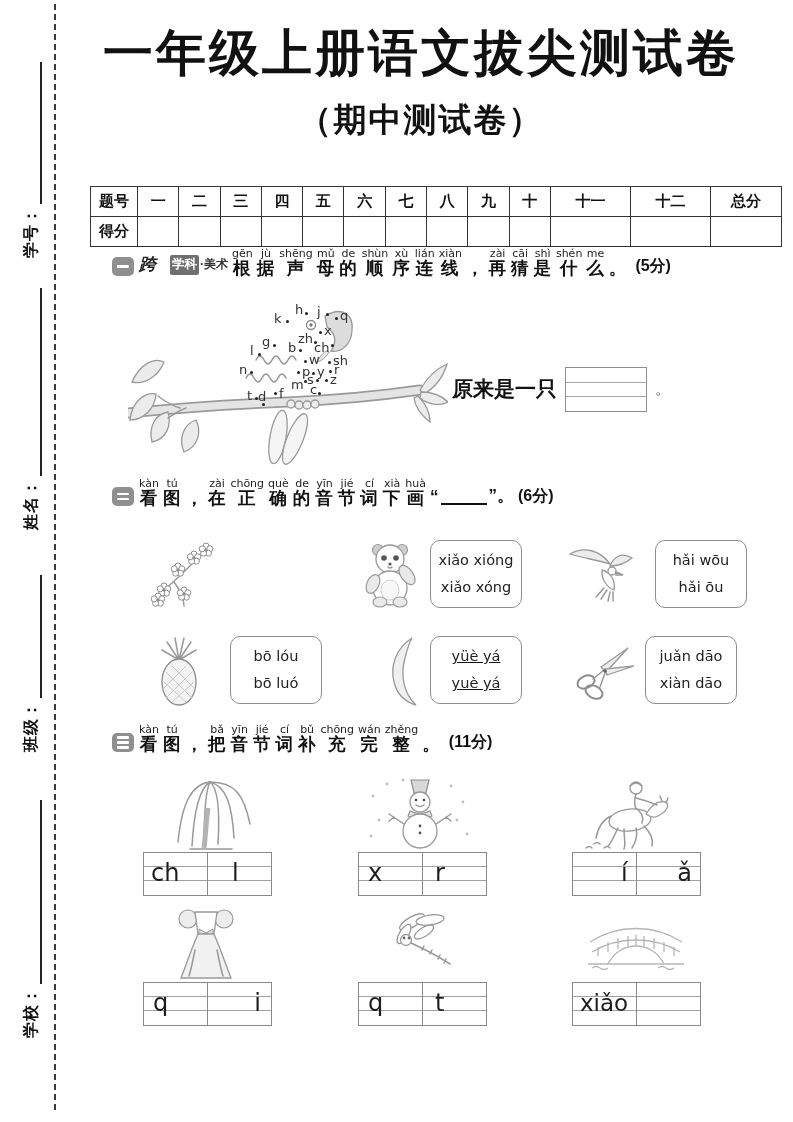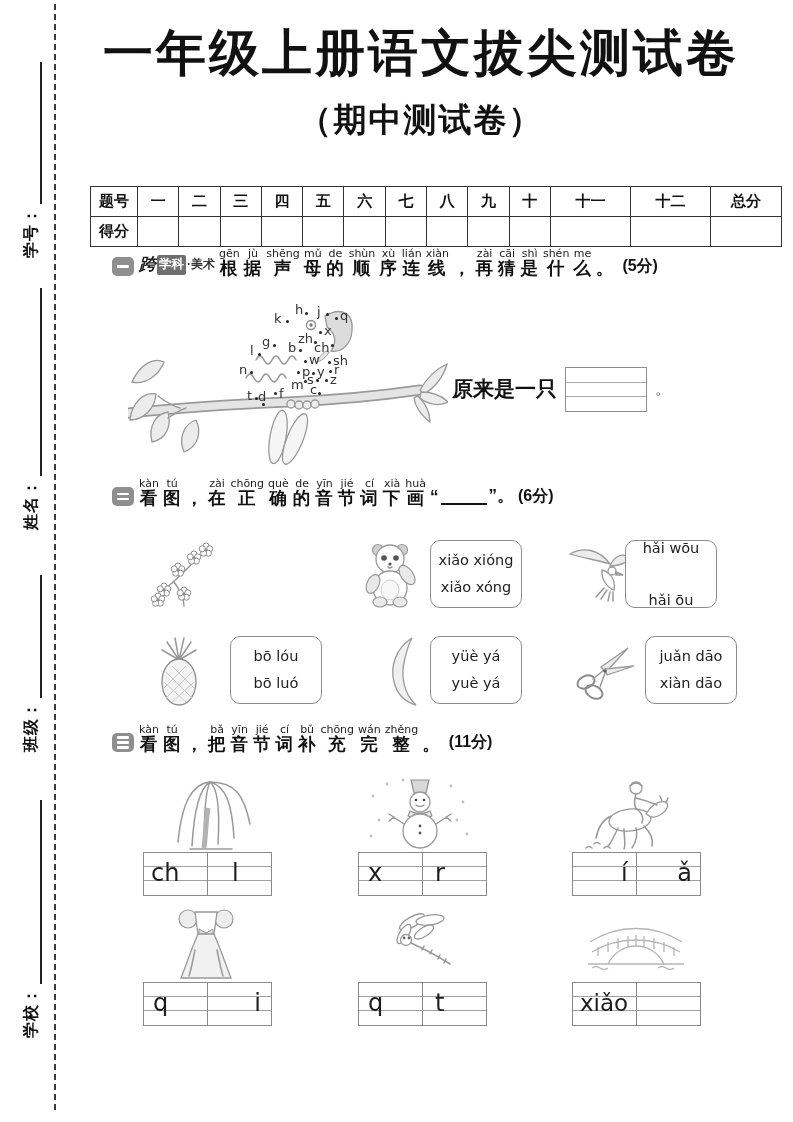--- a/index.html
+++ b/index.html
@@ -25,21 +25,21 @@
       font-size:15px;font-weight:bold;padding:0;}
   table.score td{font-weight:600;}
 
   
   .qhead{position:absolute;display:flex;align-items:flex-end;}
   .marker{width:22px;height:19px;border-radius:5px;background:#8f8f8f;display:flex;flex-direction:column;
           justify-content:center;align-items:center;gap:2.5px;margin:0 5px 4px 0;flex:none;}
   .marker i{display:block;width:12px;height:2.6px;background:#fff;border-radius:1px;}
   .badge{display:flex;align-items:center;margin:0 4px 4px 0;white-space:nowrap;}
   .badge .kua{font-family:"DejaVu Serif",serif;font-style:italic;font-weight:bold;font-size:17px;color:#222;}
-  .badge .xueke{background:#6f6f6f;color:#fff;font-size:12.5px;font-weight:bold;padding:1.5px 2px;border-radius:2px;margin-left:1px;}
+  .badge .xueke{background:#6f6f6f;color:#fff;font-size:12.5px;font-weight:bold;padding:1.5px 2px;border-radius:2px;margin-left:14px;}
   .badge .meishu{font-size:12px;font-weight:bold;color:#333;margin-left:1px;}
   .qtext{font-size:17.5px;font-weight:bold;letter-spacing:1px;white-space:nowrap;}
   .qtext ruby{ruby-position:over;margin:0 4px 0 0;}
   .qtext rt{font-weight:400;font-size:11px;letter-spacing:0;font-family:"DejaVu Sans",sans-serif;color:#222;}
   .points{font-size:16px;font-weight:700;margin:0 0 3px 4px;white-space:nowrap;}
   .quote{font-size:17px;font-weight:bold;margin-bottom:3px;}
   .blank-line{display:inline-block;width:46px;border-bottom:2px solid #111;height:14px;margin:0 2px 5px 2px;}
 
   
   .bird-wrap{left:128px;top:300px;width:320px;height:170px;}
@@ -274,21 +274,21 @@
       <path class="ln" d="M48,28 L55,31 L48,31 Z" stroke-width="1"></path>
       <path class="ln" d="M36,44 L28,53 M39,46 L33,55" stroke-width="1.2"></path>
       <path class="ln" d="M42,48 L40,57 M45,48 L45,57" stroke-width="1"></path>
     </svg>
   </div>
 
   <div class="optbox" style="left:430px;top:540px;">
     <span class="opt-line">xiǎo xióng</span>
     <span class="opt-line">xiǎo xóng</span>
   </div>
-  <div class="optbox" style="left:625px;top:540px;justify-content:space-between;">
+  <div class="optbox" style="left:655px;top:540px;">
     <span class="opt-line">hǎi wōu</span>
     <span class="opt-line">hǎi ōu</span>
   </div>
 
   <div class="qimg" style="left:152px;top:636px;">
     <svg width="54" height="70" viewBox="0 0 54 70">
       <path class="ln" d="M27,24 L15,6 M27,24 L23,2 M27,24 L32,2 M27,24 L39,6 M27,24 L10,14 M27,24 L44,14" stroke-width="1.4"></path>
       <ellipse cx="27" cy="46" rx="17" ry="23" fill="#f3f3f3" stroke="#8d8d8d" stroke-width="1.3"></ellipse>
       <path d="M14,36 L40,62 M12,46 L34,66 M20,30 L44,54 M40,36 L14,62 M42,46 L20,66 M34,30 L10,54" stroke="#c9c9c9" stroke-width="1" fill="none"></path>
     </svg>
@@ -306,21 +306,21 @@
       <ellipse cx="20" cy="50" rx="9" ry="6" transform="rotate(28 20 50)" fill="none" stroke="#8d8d8d" stroke-width="2"></ellipse>
       <path class="ln" d="M30,28 L19,37 M31,31 L26,45" stroke-width="2"></path>
       <circle cx="31" cy="29" r="1.8" fill="#666"></circle>
     </svg>
   </div>
 
   <div class="optbox" style="left:230px;top:636px;">
     <span class="opt-line">bō lóu</span>
     <span class="opt-line">bō luó</span>
   </div>
-  <div class="optbox" style="left:430px;top:636px;">
+  <div class="optbox" style="left:430px;top:636px;text-decoration:underline;">
     <span class="opt-line">yüè yá</span>
     <span class="opt-line">yuè yá</span>
   </div>
   <div class="optbox" style="left:645px;top:636px;">
     <span class="opt-line">juǎn dāo</span>
     <span class="opt-line">xiàn dāo</span>
   </div>
 
   <div class="qhead" style="left:112px;top:724px;">
     <span class="marker">

